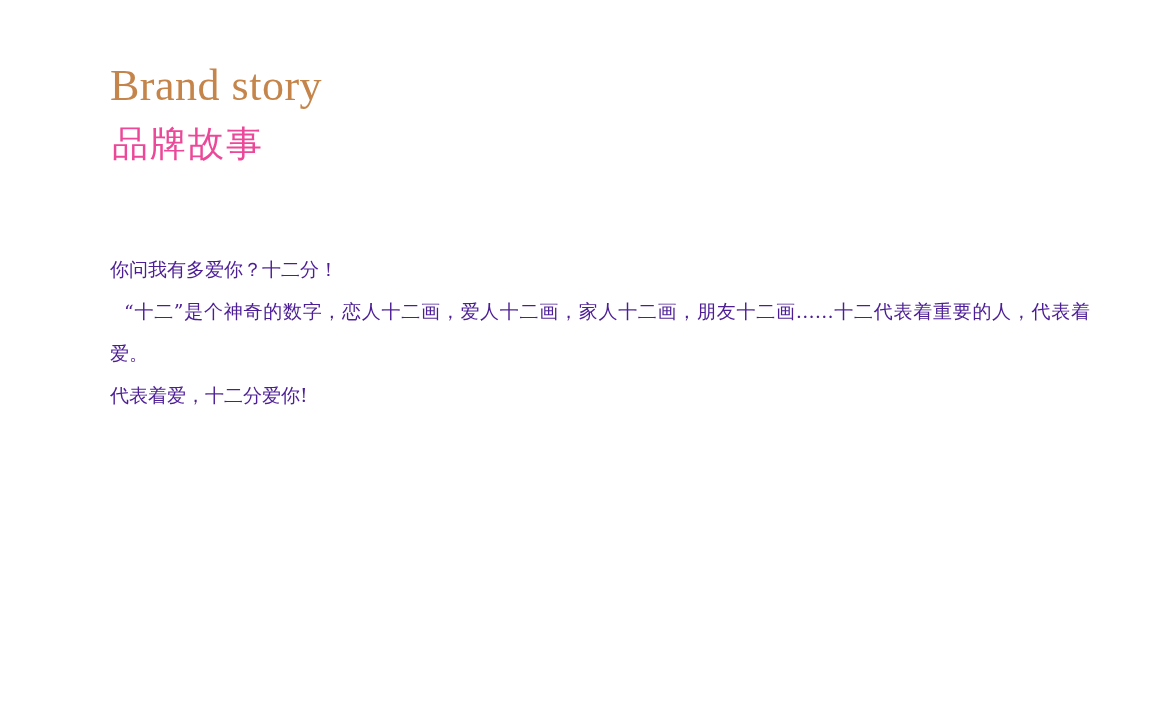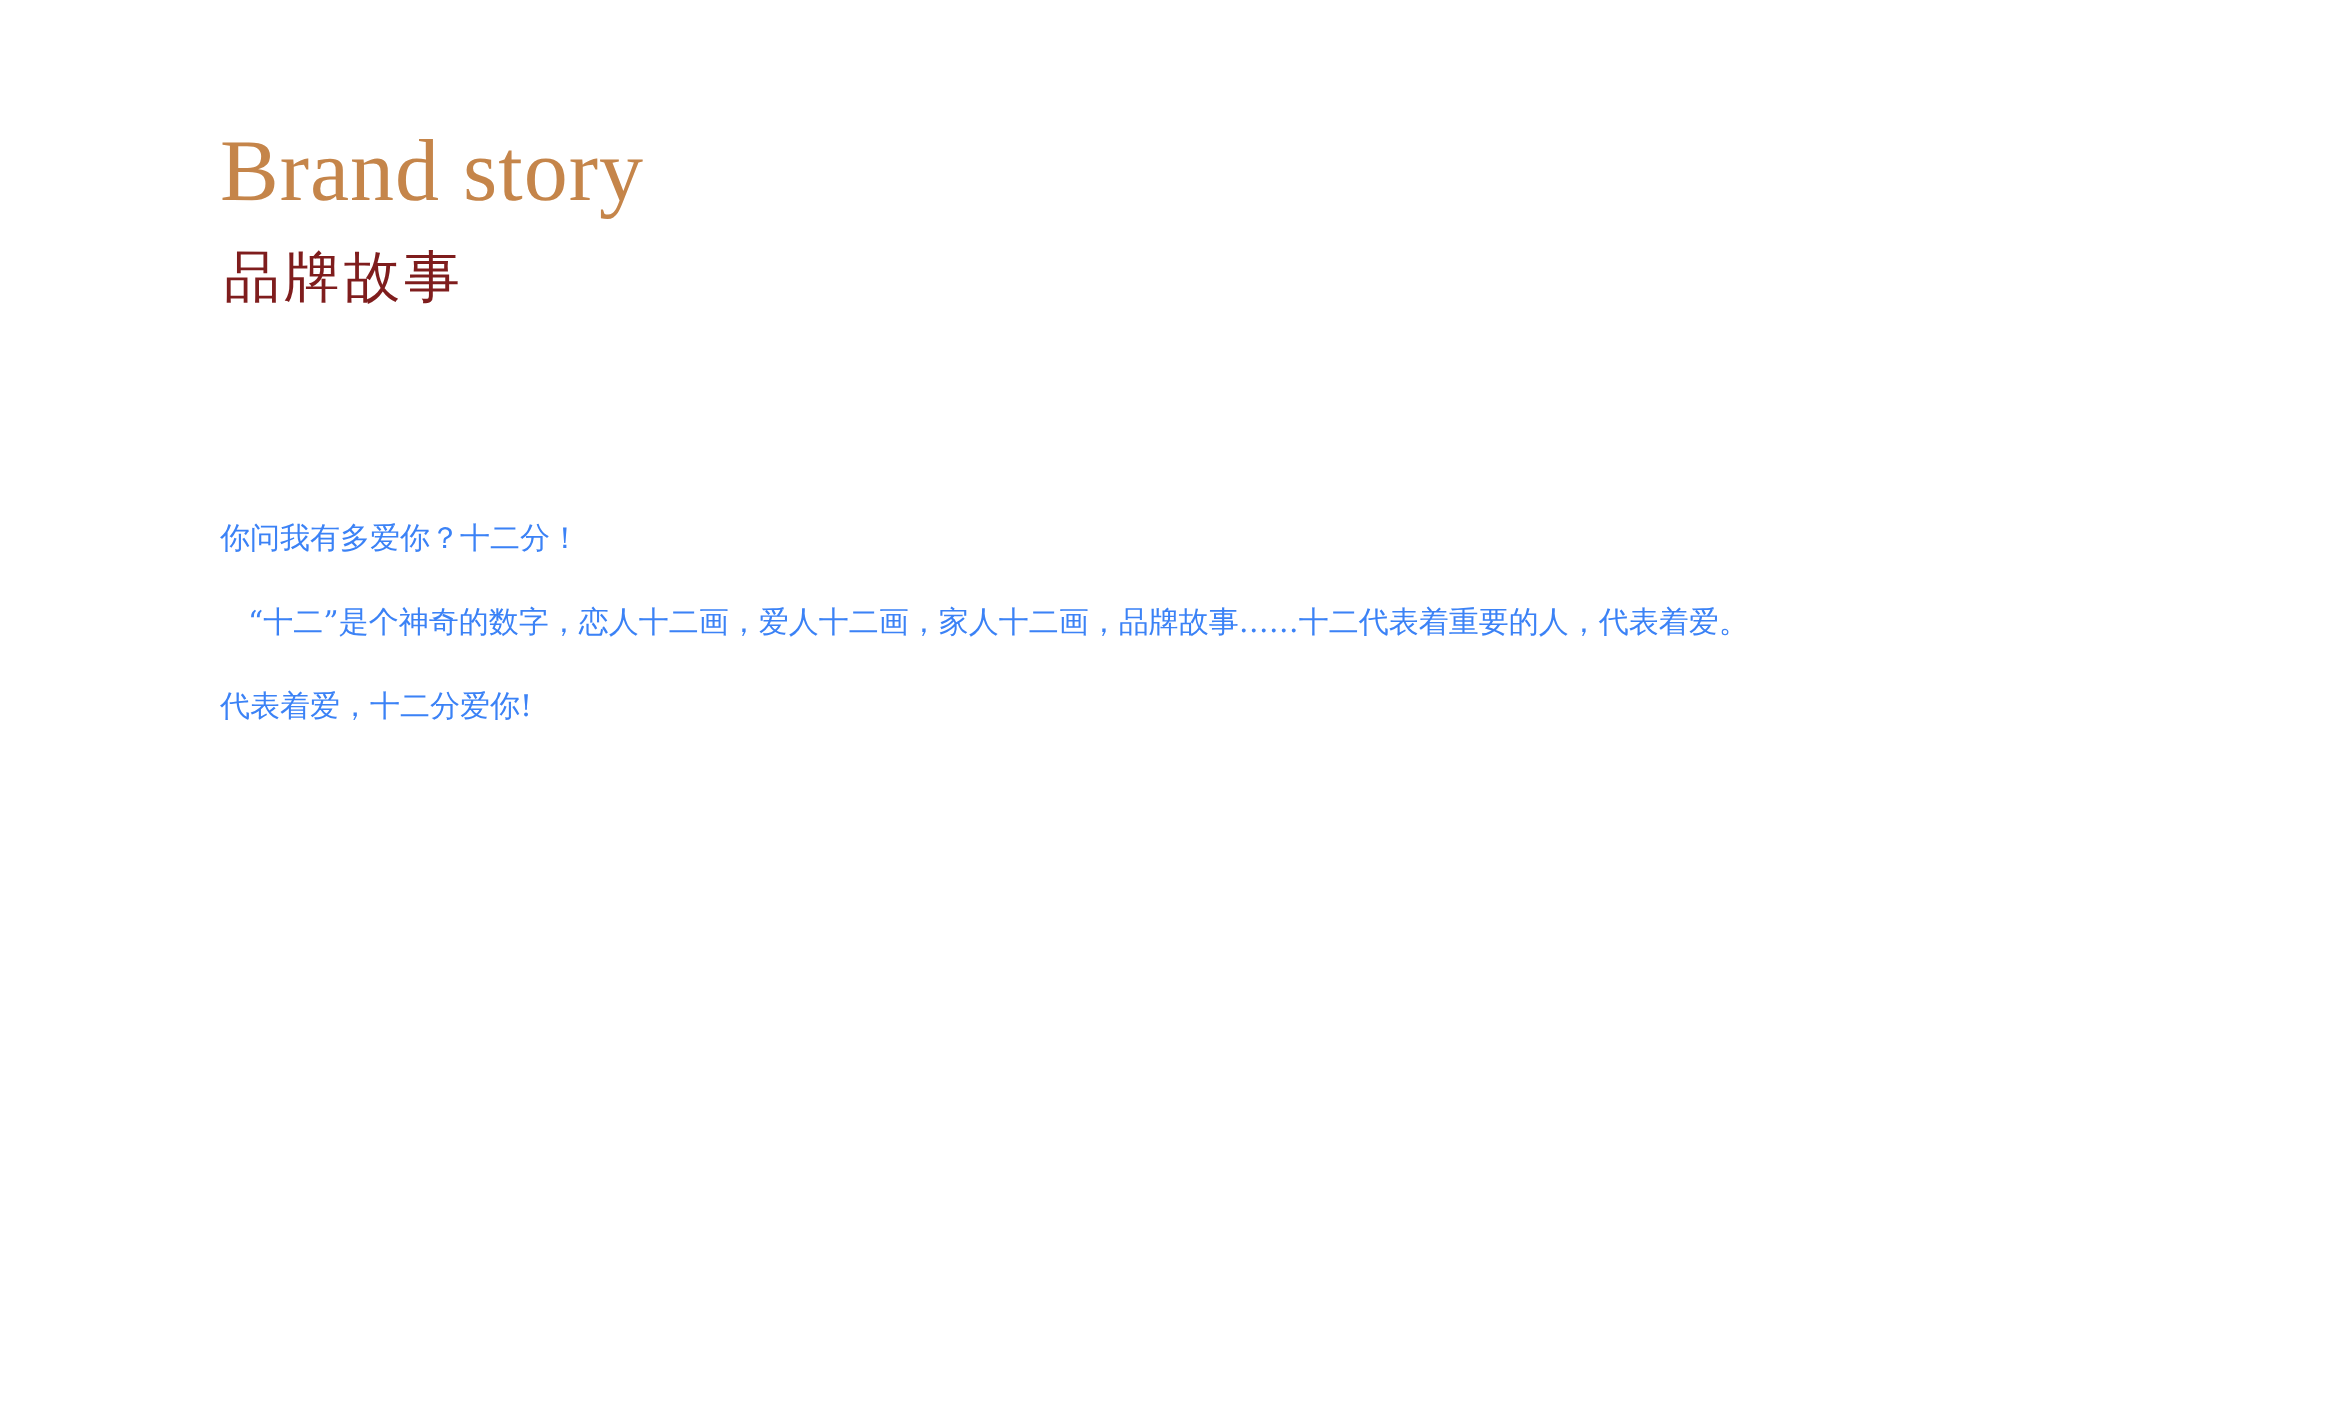--- a/index.html
+++ b/index.html
@@ -29,35 +29,35 @@
     font-family: "Liberation Serif", "DejaVu Serif", serif;
     font-size: 44px;
     line-height: 1.1;
     color: #c5854a;
     letter-spacing: 0.5px;
     font-weight: normal;
     margin: 0;
   }
   .title-cn {
     font-family: "DejaVu Serif", "Liberation Serif", serif;
-    font-size: 28px;
+    font-size: 36px;
     line-height: 1.2;
-    color: #7f1d1d;
+    color: #ec4899;
     letter-spacing: 2px;
     margin: 12px 0 0 2px;
     font-weight: normal;
   }
   .body-copy {
     position: absolute;
     left: 110px;
     top: 248px;
     width: 980px;
-    color: #3b82f6;
+    color: #4c1d95;
     font-family: "DejaVu Serif", "Liberation Serif", serif;
-    font-size: 15px;
+    font-size: 19px;
     line-height: 42px;
     text-align: justify;
   }
   .para {
     margin: 0;
     text-indent: 0;
   }
   .para.indent {
     text-indent: 14px;
   }
@@ -67,17 +67,17 @@
 
 <div class="page">
 
   <div class="header">
     <h1 class="title-en">Brand story</h1>
     <div class="title-cn">品牌故事</div>
   </div>
 
   <div class="body-copy">
     <p class="para">你问我有多爱你？十二分！</p>
-    <p class="para indent">“十二”是个神奇的数字，恋人十二画，爱人十二画，家人十二画，品牌故事……十二代表着重要的人，代表着爱。</p>
+    <p class="para indent">“十二”是个神奇的数字，恋人十二画，爱人十二画，家人十二画，朋友十二画……十二代表着重要的人，代表着爱。</p>
     <p class="para">代表着爱，十二分爱你!</p>
   </div>
 
 </div>
 
 </body></html>

